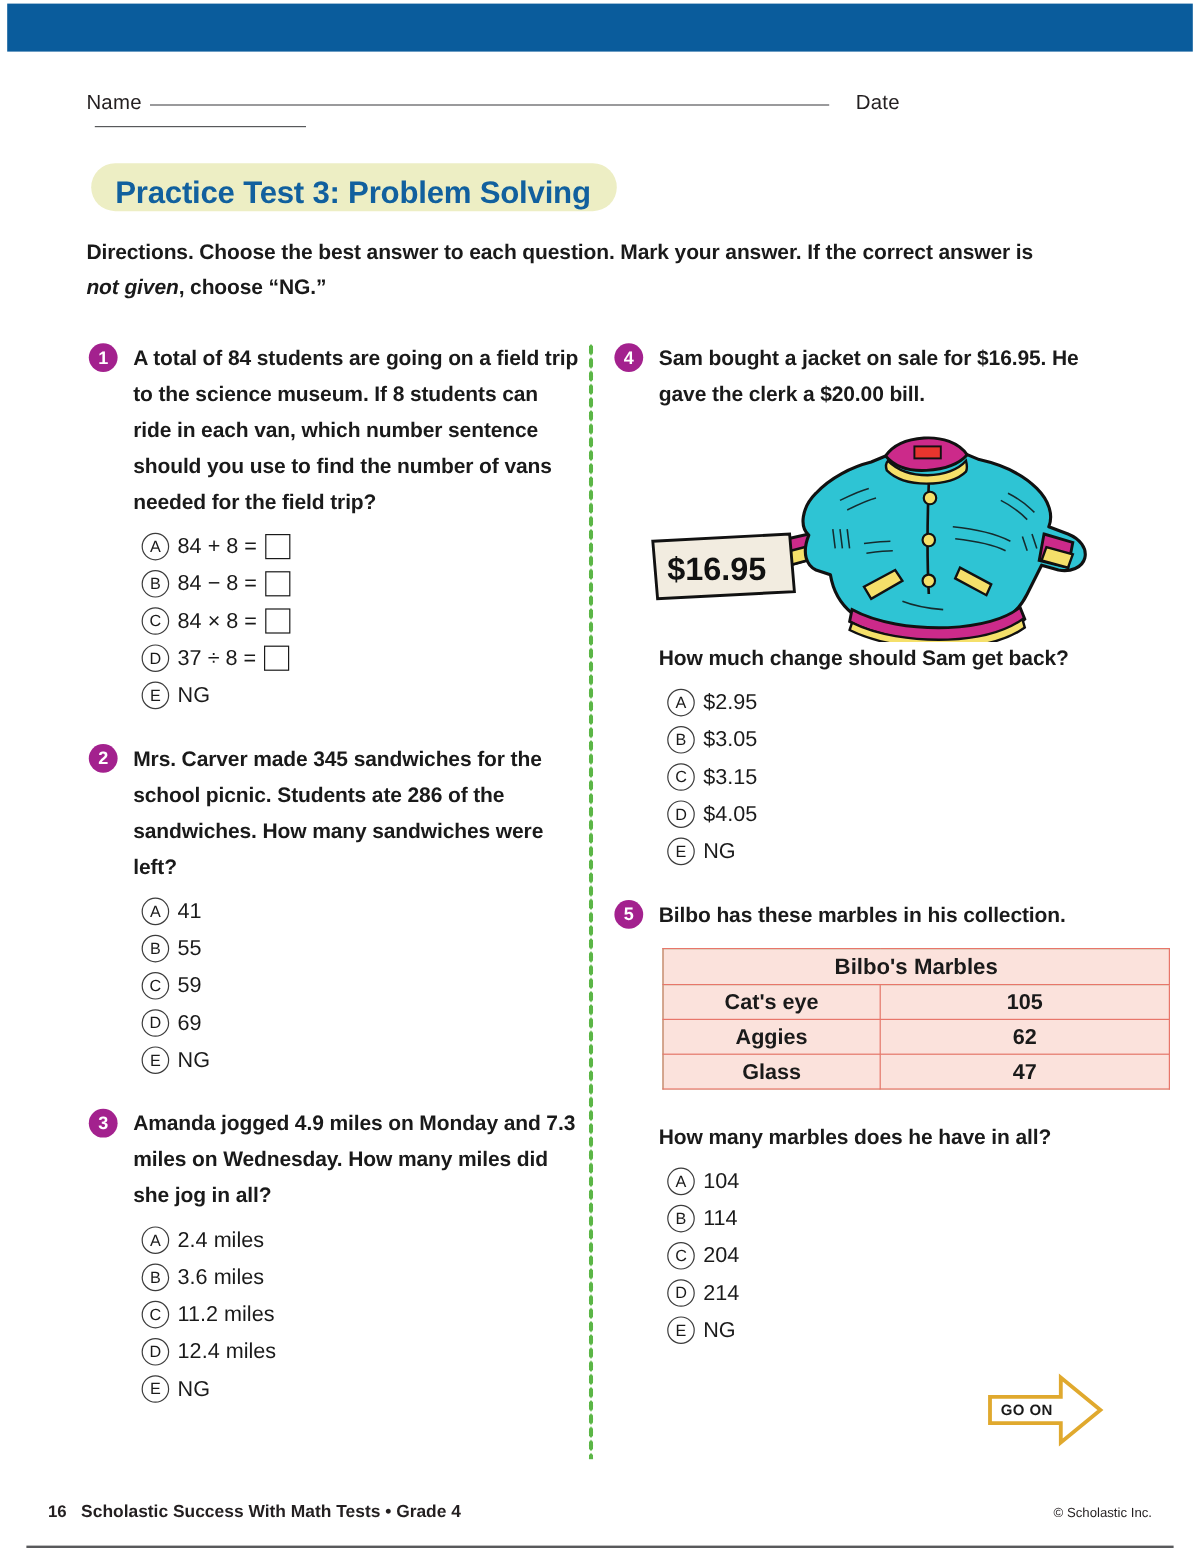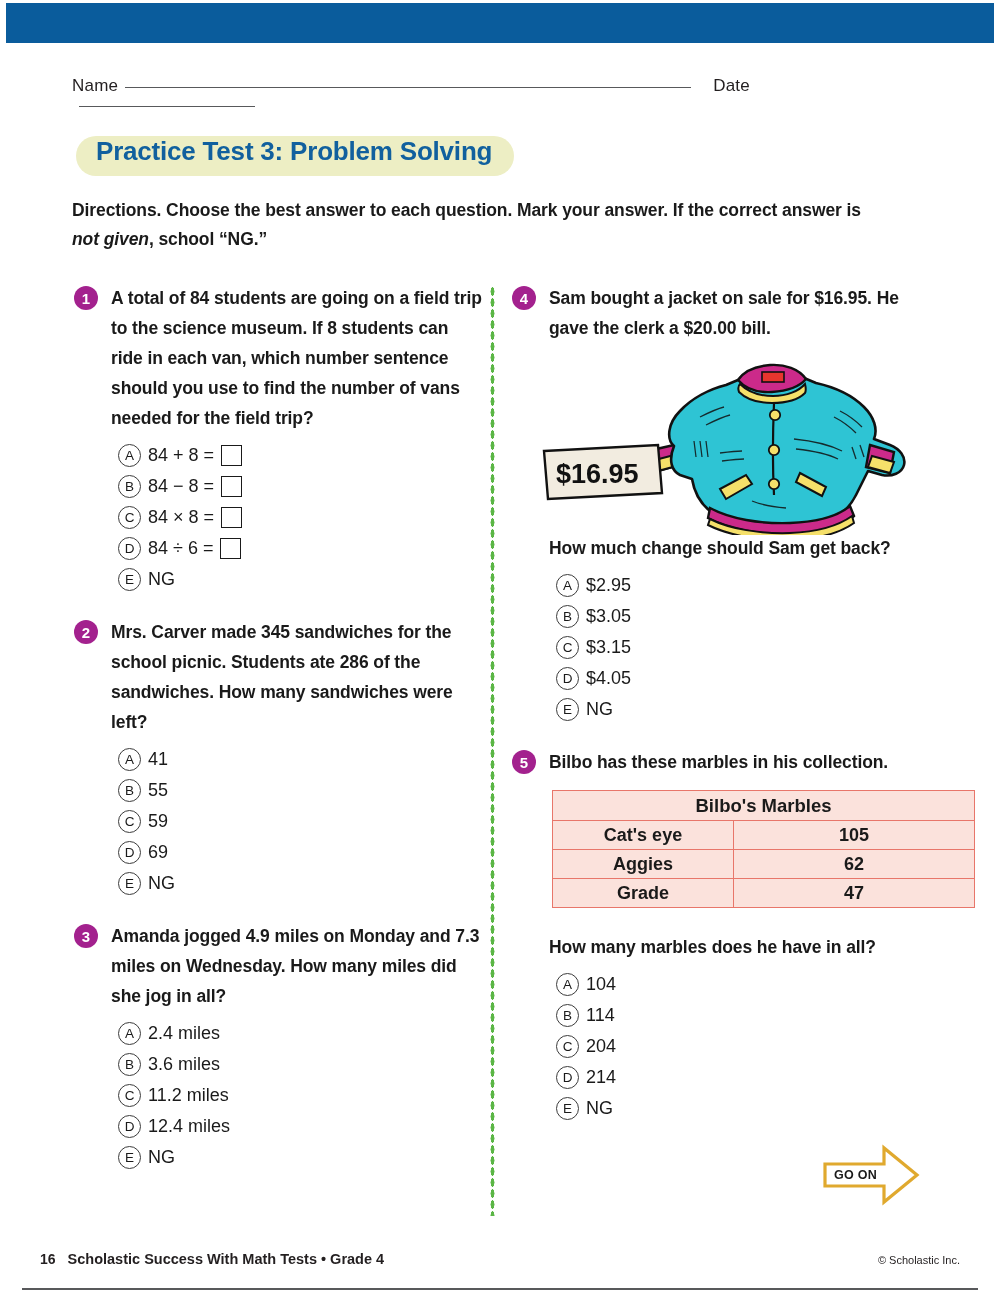--- a/index.html
+++ b/index.html
@@ -53,21 +53,21 @@
   .nd-date-label { margin-left: 22px; }
 
   
   .title-pill {
     position: absolute;
     left: 76px;
     top: 136px;
     height: 40px;
     padding: 0 22px 0 20px;
     display: flex;
-    align-items: flex-start;
+    align-items: flex-end;
     background: #edeec4;
     border-radius: 20px;
   }
   .title-pill span {
     font-size: 26px;
     font-weight: bold;
     color: #11609e;
     letter-spacing: -0.2px;
     white-space: nowrap;
   }
@@ -281,21 +281,21 @@
 
   <div class="namedate">
     <span class="nd-label">Name</span><span class="nd-rule nd-name-rule"></span><span class="nd-label nd-date-label">Date</span><span class="nd-rule nd-date-rule"></span>
   </div>
 
   <div class="title-pill">
     <span>Practice Test 3: Problem Solving</span>
   </div>
 
   <div class="directions">
-    <span>Directions. Choose the best answer to each question. Mark your answer. If the correct answer is </span><i>not given</i><span>, school “NG.”</span>
+    <span>Directions. Choose the best answer to each question. Mark your answer. If the correct answer is </span><i>not given</i><span>, choose “NG.”</span>
   </div>
 
   <div class="dot-divider"></div>
 
   <div class="col col-left">
 
     <div class="q" style="margin-bottom:22px;">
       <div class="q-bubble">1</div>
       <div class="q-text">A total of 84 students are going on a field trip to the science museum. If 8 students can ride in each van, which number sentence should you use to find the number of vans needed for the field trip?</div>
       <div class="choices">
@@ -316,21 +316,21 @@
         <div class="choice">
           <span class="ch-letter">C</span>
           <span class="ch-text">
               <span>84 × 8 =</span>
               <span class="answer-box"></span>
             </span>
         </div>
         <div class="choice">
           <span class="ch-letter">D</span>
           <span class="ch-text">
-              <span>84 ÷ 6 =</span>
+              <span>37 ÷ 8 =</span>
               <span class="answer-box"></span>
             </span>
         </div>
         <div class="choice">
           <span class="ch-letter">E</span>
           <span class="ch-text">NG</span>
         </div>
       </div>
     </div>
 
@@ -510,21 +510,21 @@
         </tr>
         <tr>
           <td class="mt-label">Cat's eye</td>
           <td>105</td>
         </tr>
         <tr>
           <td class="mt-label">Aggies</td>
           <td>62</td>
         </tr>
         <tr>
-          <td class="mt-label">Grade</td>
+          <td class="mt-label">Glass</td>
           <td>47</td>
         </tr>
       </tbody>
         </table>
 
       <div class="q-sub" style="margin-top:24px;">How many marbles does he have in all?</div>
 
       <div class="choices">
         <div class="choice">
           <span class="ch-letter">A</span>

